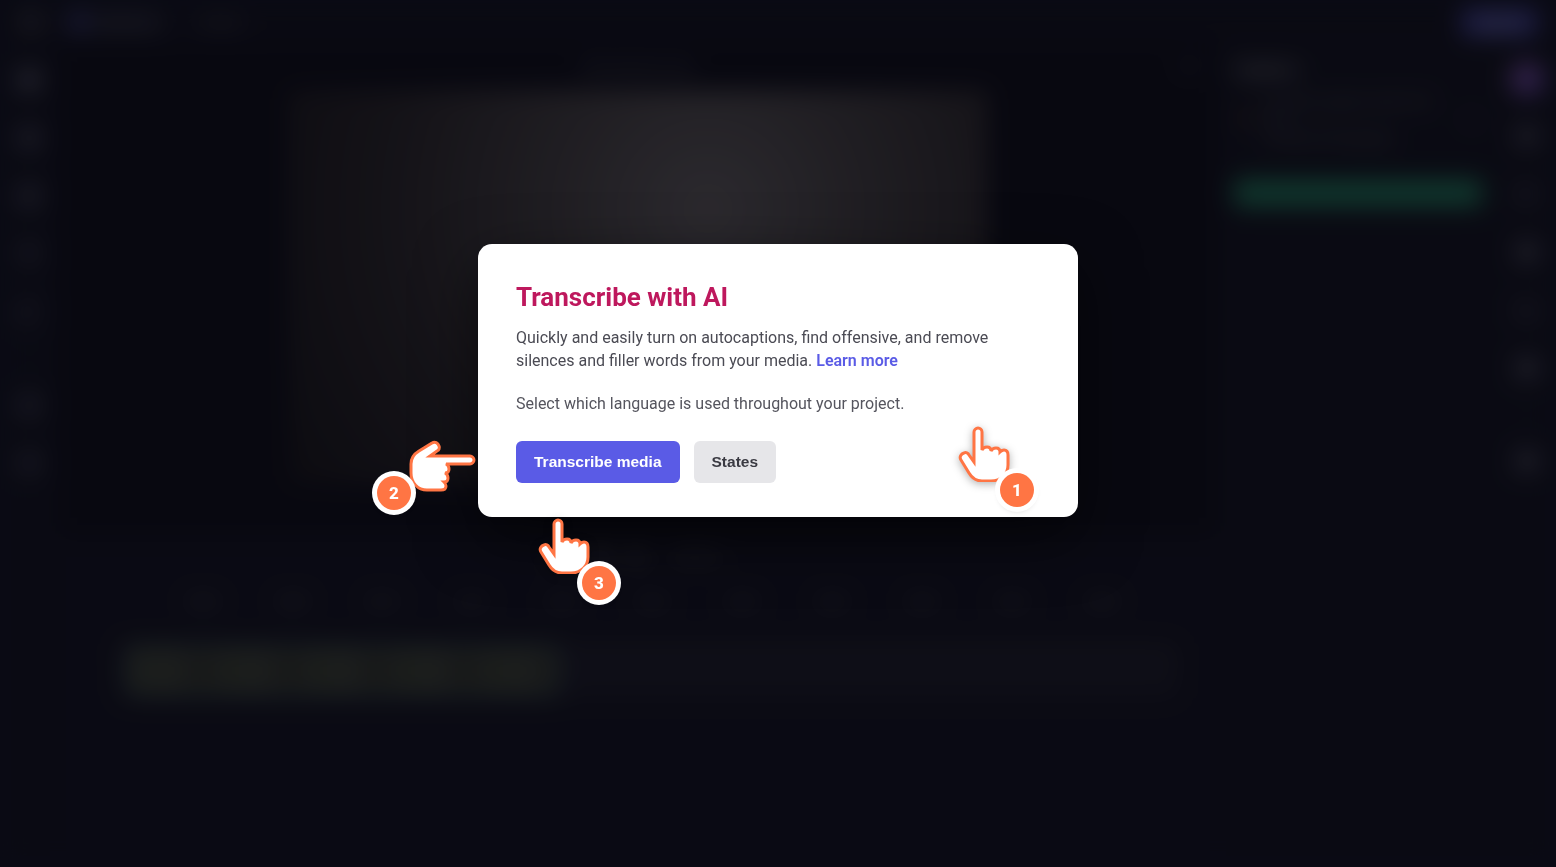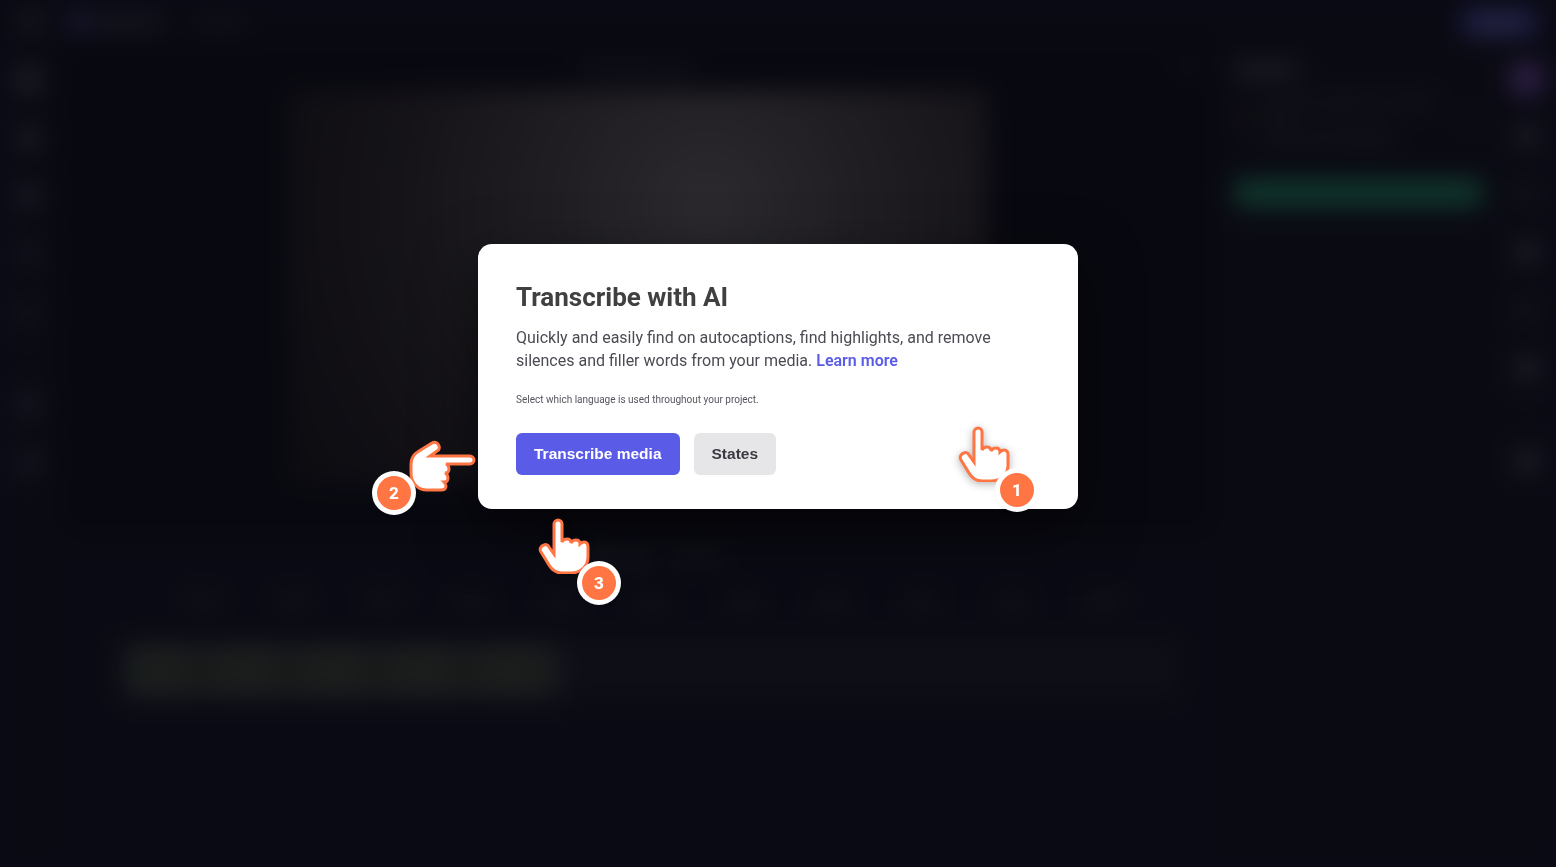--- a/index.html
+++ b/index.html
@@ -184,36 +184,36 @@
     background: #fff;
     border-radius: 14px;
     color: #23232a;
     padding: 38px 38px 34px 38px;
     box-shadow: 0 20px 60px rgba(0,0,0,0.55);
   }
   .modal h1 {
     margin:0 0 14px 0;
     font-size: 26px;
     font-weight: 700;
-    color: #404040;
+    color: #be185d;
   }
   .modal p.lead {
     margin:0 0 22px 0;
     font-size: 16px;
     line-height: 1.45;
     color: #4b4b54;
   }
   .modal a {
     color: #5a5be6;
     font-weight: 600;
     text-decoration: none;
     text-align: right;
   }
   .modal .sel-label {
-    font-size: 10px; color: #55555e; margin-bottom: 10px;
+    font-size: 16px; color: #55555e; margin-bottom: 10px;
   }
   .modal .select {
     width:100%;
     border:1px solid #cfcfd6; border-radius:6px;
     padding: 11px 14px;
     font-size:15px;
     display:flex; align-items:center; justify-content:space-between;
     color:#2d2d34;
     background:#fff;
   }
@@ -418,21 +418,21 @@
       <div class="tl-clip"></div>
     </div>
   </div>
 </div>
 
 <div class="modal-shade"></div>
 
 <div class="modal">
   <h1>Transcribe with AI</h1>
   <p class="lead">
-    <span>Quickly and easily find on autocaptions, find highlights, and remove silences and filler words from your media. </span><a href="#">Learn more</a>
+    <span>Quickly and easily turn on autocaptions, find offensive, and remove silences and filler words from your media. </span><a href="#">Learn more</a>
   </p>
   <div class="sel-label">Select which language is used throughout your project.</div>
   <div class="btns">
     <button class="btn primary">Transcribe media</button>
     <button class="btn secondary">States</button>
   </div>
 </div>
 
 <div class="hand" style="top:418px; left:950px;">
   <svg viewBox="0 0 64 64">

